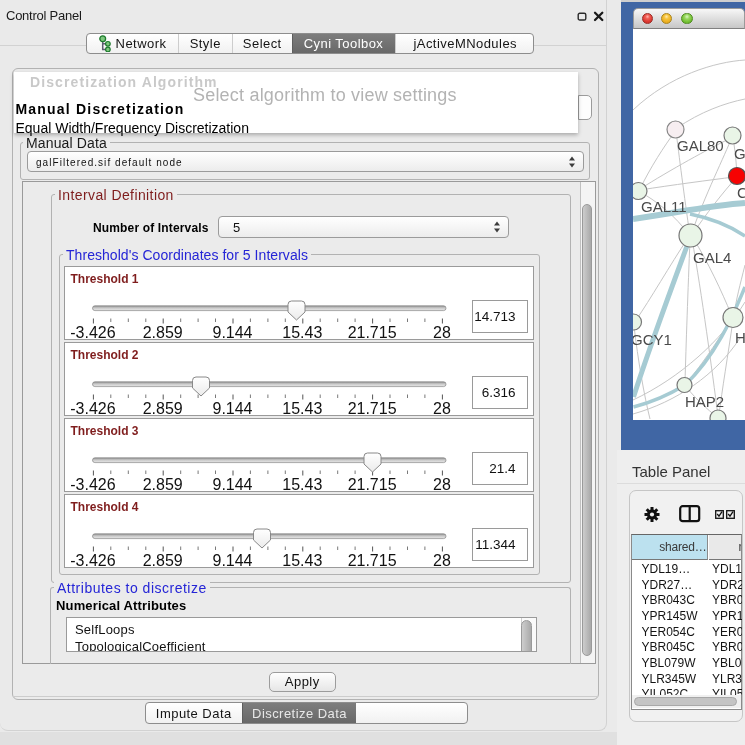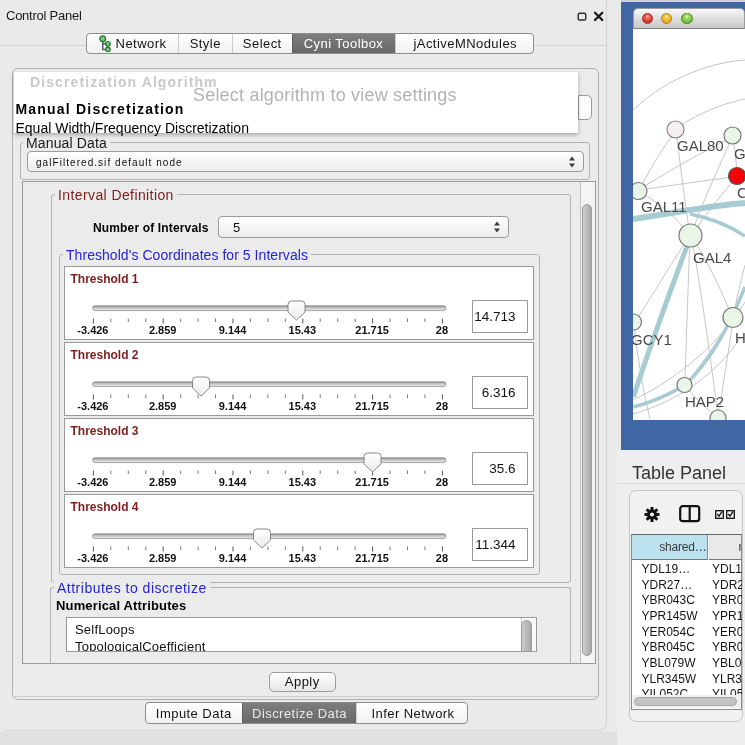--- a/index.html
+++ b/index.html
@@ -13,21 +13,21 @@
 .spin .dn{position:absolute;left:1px;bottom:1px;width:0;height:0;border-left:3px solid transparent;border-right:3px solid transparent;border-top:4px solid #3c3c3c}
 .fset{position:absolute;border:1px solid #b2b2b2;border-radius:3px}
 .flab{position:absolute;font-size:14px;line-height:14px;background:#ebebeb;padding:0 3px;white-space:nowrap}
 .tstrip{position:absolute;display:flex;background:linear-gradient(#ffffff,#f1f1f1);border:1px solid #8d8d8d;border-radius:4px;overflow:hidden}
 .tab{flex:none;display:flex;align-items:center;justify-content:center;font-size:13px;letter-spacing:0.45px;color:#141414;border-left:1px solid #cdcdcd;white-space:nowrap}
 .tab.first{border-left:none}
 .tab.sel{background:linear-gradient(#7d7d7d,#686868);color:#fff;border-left-color:#5e5e5e}
 .tbox{position:absolute;left:63.5px;width:470.5px;height:74.5px;background:#fff;border:1px solid #9a9a9a}
 .ttitle{position:absolute;left:6px;top:5px;font-size:12px;font-weight:bold;color:#7f1d1d}
 .vbox{position:absolute;left:407px;top:33px;width:56px;height:33px;background:#fff;border:1px solid #9a9a9a;font-size:13.5px;color:#111;text-align:right;padding-right:11px;line-height:31px}
-.tlab{position:absolute;top:57.5px;font-size:11px;font-weight:bold;color:#111;transform:translateX(-50%);white-space:nowrap}
+.tlab{position:absolute;top:57.5px;font-size:16px;font-weight:normal;color:#111;transform:translateX(-50%);white-space:nowrap}
 .row{position:absolute;font-size:12px;color:#141414;white-space:nowrap}
 </style>
 </head>
 <body>
 
 <div class="abs" id="cpwin" style="left:0;top:0;width:607px;height:731px;background:#eaeaea;border-right:1px solid #d2d2d2;border-bottom:1px solid #d2d2d2;border-radius:0 0 8px 8px"></div>
 <div class="abs" style="left:0;top:45px;width:607px;height:1px;background:#d2d2d2"></div>
 <div class="abs" style="left:6px;top:8px;font-size:13px;letter-spacing:-0.25px;color:#1b1b1b">Control Panel</div>
 <svg class="abs" style="left:577px;top:11.5px" width="11" height="10">
     <rect x="1.2" y="1.2" width="7.6" height="6.8" rx="1.6" fill="none" stroke="#2b2b2b" stroke-width="1.4"></rect>
@@ -208,21 +208,21 @@
       <line x1="359.9" y1="51.5" x2="359.9" y2="55" stroke="#6a6a6a" stroke-width="0.9"></line>
       <line x1="377.4" y1="51.5" x2="377.4" y2="56.5" stroke="#555" stroke-width="1"></line>
       <path d="M299.0 45 L299.0 37.5 Q299.0 34 302.5 34 L312.5 34 Q316.0 34 316.0 37.5 L316.0 45 L307.5 53 Z" fill="url(#gth)" stroke="#888" stroke-width="1"></path>
     </svg>
     <span class="tlab" style="left:28.4px">-3.426</span>
     <span class="tlab" style="left:98.2px">2.859</span>
     <span class="tlab" style="left:168.0px">9.144</span>
     <span class="tlab" style="left:237.8px">15.43</span>
     <span class="tlab" style="left:307.6px">21.715</span>
     <span class="tlab" style="left:377.4px">28</span>
-    <div class="vbox">35.6</div>
+    <div class="vbox">21.4</div>
   </div>
 <div class="tbox" style="top:493.5px">
     <div class="ttitle">Threshold 4</div>
     <svg class="abs" style="left:0;top:0" width="470" height="74">
       <defs>
         <linearGradient id="gth" x1="0" y1="0" x2="0" y2="1">
           <stop offset="0" stop-color="#ffffff"></stop>
           <stop offset="1" stop-color="#ebebeb"></stop>
         </linearGradient>
         <linearGradient id="gtr" x1="0" y1="0" x2="0" y2="1">
@@ -271,21 +271,20 @@
   <div style="position:absolute;left:8px;top:3px;font-size:13px;letter-spacing:0.2px;line-height:17.4px;color:#111">SelfLoops<br>TopologicalCoefficient<br>BetweennessCentrality</div>
   <div style="position:absolute;right:0;top:0;width:15px;height:47px;background:#fafafa;border-left:1px solid #cfcfcf"></div>
   <div style="position:absolute;right:4px;top:2px;width:11px;height:42px;background:linear-gradient(90deg,#cdcdcd,#a9a9a9);border:1px solid #9a9a9a;border-radius:6px"></div>
 </div>
 
 <div class="abs" style="left:268.5px;top:671.5px;width:67.5px;height:20px;background:linear-gradient(#fefefe,#e6e6e6);border:1px solid #9c9c9c;border-radius:5px;font-size:13px;letter-spacing:0.5px;color:#111;text-align:center;line-height:18px">Apply</div>
 
 <div class="tstrip" style="left:144.5px;top:702px;width:323.5px;height:22px">
   <div class="tab first" style="width:96.5px">Impute Data</div>
   <div class="tab sel" style="width:114px;color:#e8e8e8">Discretize Data</div>
-  <div class="tab" style="width:113px">Infer Network</div>
 </div>
 
 <div class="abs" style="left:0;top:732px;width:618px;height:13px;background:#e0e0e0"></div>
 
 <div class="abs" style="left:578px;top:95px;width:14px;height:25px;background:#fdfdfd;border:1px solid #9b9b9b;border-radius:0 5px 5px 0"></div>
 <div class="abs" style="left:14px;top:72px;width:564px;height:61px;background:#fff;box-shadow:0 2px 4px rgba(0,0,0,0.28);z-index:20"></div>
 <div class="abs b" style="left:30px;top:73.5px;font-size:14px;letter-spacing:1.1px;color:#c9c9c9;z-index:21">Discretization Algorithm</div>
 <div class="abs" style="left:193px;top:85px;font-size:18px;letter-spacing:0.2px;color:#b3b3b3;z-index:21">Select algorithm to view settings</div>
 <div class="abs b" style="left:15.5px;top:101px;font-size:14px;letter-spacing:1.2px;color:#000;z-index:21">Manual Discretization</div>
 <div class="abs" style="left:15.5px;top:119.5px;font-size:14px;color:#000;z-index:21">Equal Width/Frequency Discretization</div>
@@ -345,21 +344,21 @@
     <text x="737" y="198">C</text>
     <text x="641" y="211.5">GAL11</text>
     <text x="693" y="263">GAL4</text>
     <text x="631" y="345">GCY1</text>
     <text x="735" y="343">H</text>
     <text x="685" y="407">HAP2</text>
   </g>
 </svg>
 
 <div class="abs" style="left:617px;top:450px;width:128px;height:295px;background:#eeeeee"></div>
-<div class="abs" style="left:632px;top:463px;font-size:18px;color:#333">Table Panel</div>
+<div class="abs" style="left:632px;top:463px;font-size:15px;color:#333">Table Panel</div>
 <div class="abs" style="left:617px;top:483px;width:128px;height:1px;background:#dcdcdc"></div>
 
 <div class="abs" style="left:629px;top:490px;width:114px;height:232px;background:#f1f1f1;border:1px solid #c6c6c6;border-radius:7px"></div>
 <svg class="abs" style="left:644px;top:506px" width="16" height="17" viewBox="0 0 16 17">
   <g fill="#111">
       <circle cx="8" cy="8.5" r="5"></circle>
   <g stroke="#111" stroke-width="3">
         <line x1="8" y1="1" x2="8" y2="16"></line>
         <line x1="0.5" y1="8.5" x2="15.5" y2="8.5"></line>
         <line x1="2.7" y1="3.2" x2="13.3" y2="13.8"></line>

